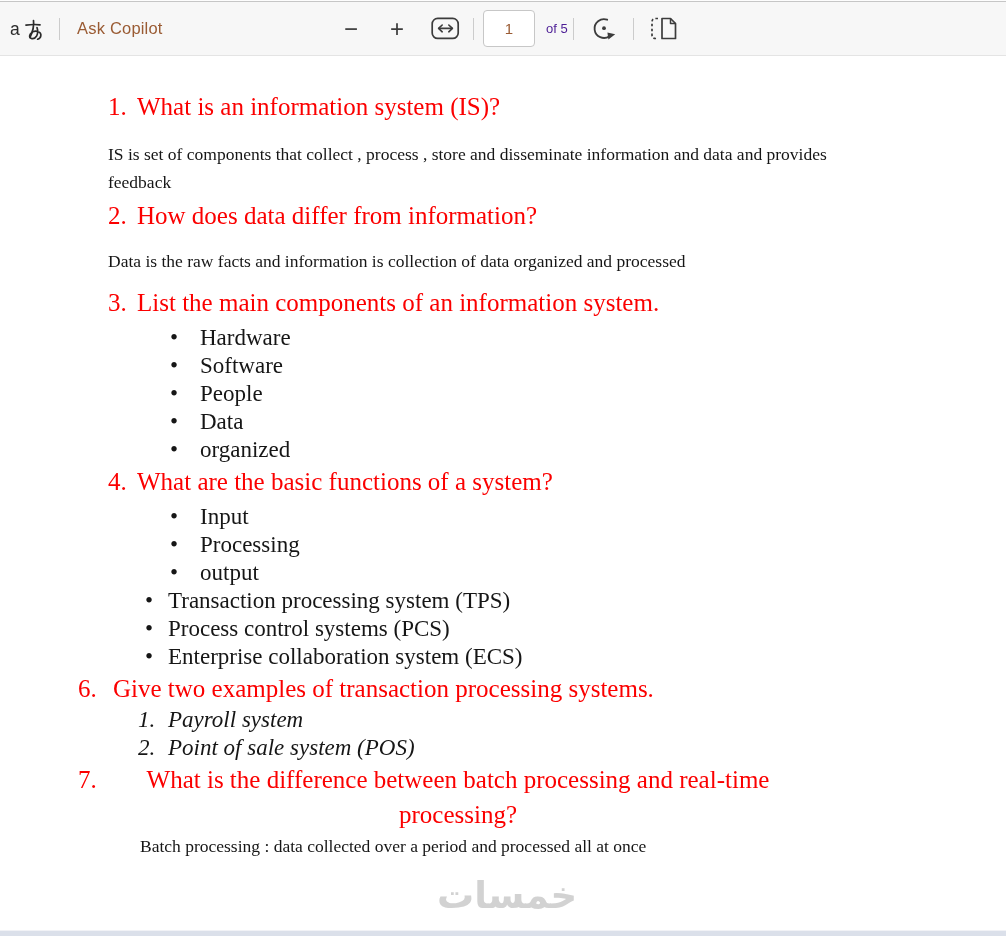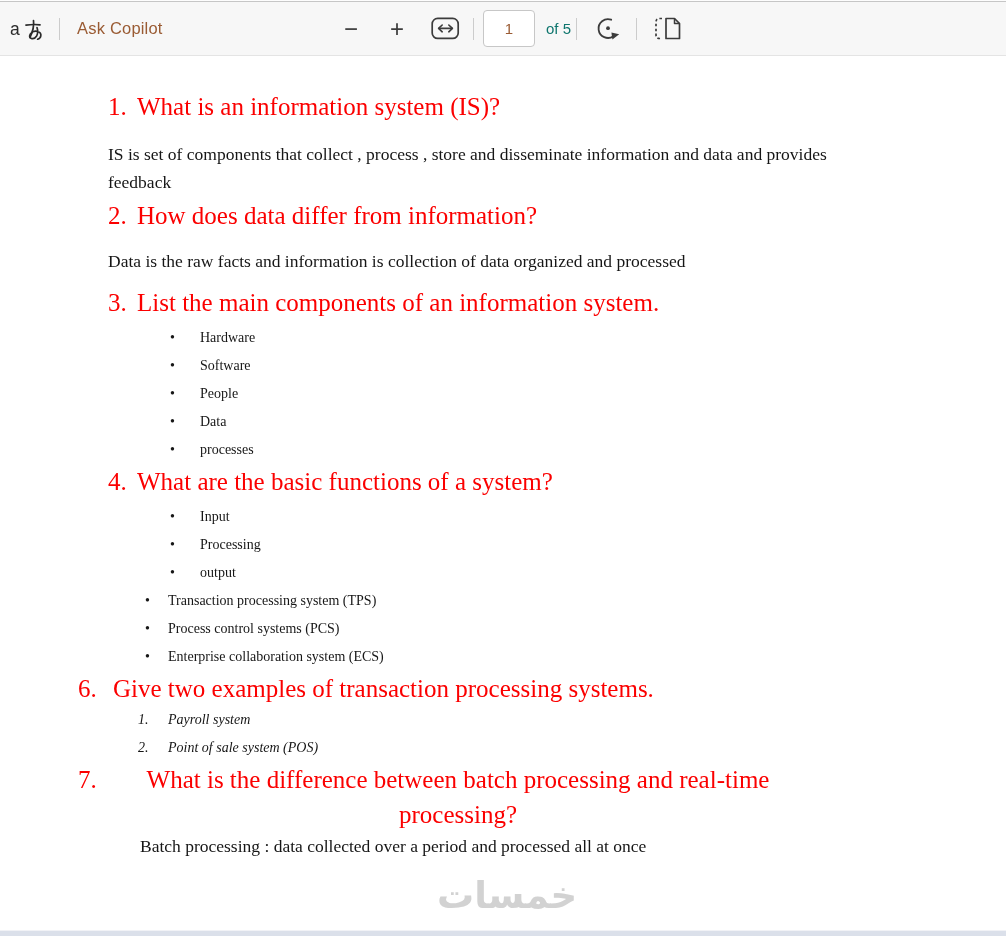--- a/index.html
+++ b/index.html
@@ -52,21 +52,21 @@
   .page-input {
     width: 52px; height: 37px;
     border: 1px solid #c7c7c7; border-radius: 4px;
     background: #ffffff;
     text-align: center;
     font-size: 15px; color: #9a5b33;
     font-family: "Liberation Sans", sans-serif;
     margin-right: 11px;
     outline: none;
   }
-  .page-count { font-size: 15px; color: #0f766e; margin-right: 5px; }
+  .page-count { font-size: 13px; color: #4c1d95; margin-right: 5px; }
   .sep-b { margin-right: 15px; }
   .rotate-btn { width: 32px; margin-right: 12px; }
   .sep-c { margin-right: 13px; }
   .pageview-btn { width: 34px; }
   .tb-icon { display: block; }
 
   
   .doc {
     position: absolute;
     top: 57px; left: 0; right: 0; bottom: 6px;
@@ -98,21 +98,21 @@
   }
   .answer-1 { margin-top: 16px; }
   .q-2 { margin-top: 2px; }
   .answer-2 { margin-top: 14px; }
   .q-3 { margin-top: 10px; }
   .answer-7 { margin-left: 32px; }
 
   ul.blist, ol.nlist {
     list-style: none;
     margin: 0; padding: 0;
-    font-size: 14px;
+    font-size: 23px;
     line-height: 28px;
   }
   ul.blist-wide { padding-left: 62px; margin-top: 4px; }
   ul.blist-wide .marker { display: inline-block; width: 30px; }
   ul.blist-narrow { padding-left: 37px; }
   ul.blist-narrow .marker { display: inline-block; width: 23px; }
   ol.nlist { padding-left: 30px; font-style: italic; }
   ol.nlist .marker { display: inline-block; width: 30px; }
   .marker { color: #161616; }
 
@@ -214,21 +214,21 @@
 
   <h2 class="q q-1to4 q-3">
     <span class="num">3.</span>
     <span class="txt">List the main components of an information system.</span>
   </h2>
   <ul class="blist blist-wide">
     <li><span class="marker">•</span><span>Hardware</span></li>
     <li><span class="marker">•</span><span>Software</span></li>
     <li><span class="marker">•</span><span>People</span></li>
     <li><span class="marker">•</span><span>Data</span></li>
-    <li><span class="marker">•</span><span>processes</span></li>
+    <li><span class="marker">•</span><span>organized</span></li>
   </ul>
 
   <h2 class="q q-1to4">
     <span class="num">4.</span>
     <span class="txt">What are the basic functions of a system?</span>
   </h2>
   <ul class="blist blist-wide">
     <li><span class="marker">•</span><span>Input</span></li>
     <li><span class="marker">•</span><span>Processing</span></li>
     <li><span class="marker">•</span><span>output</span></li>

